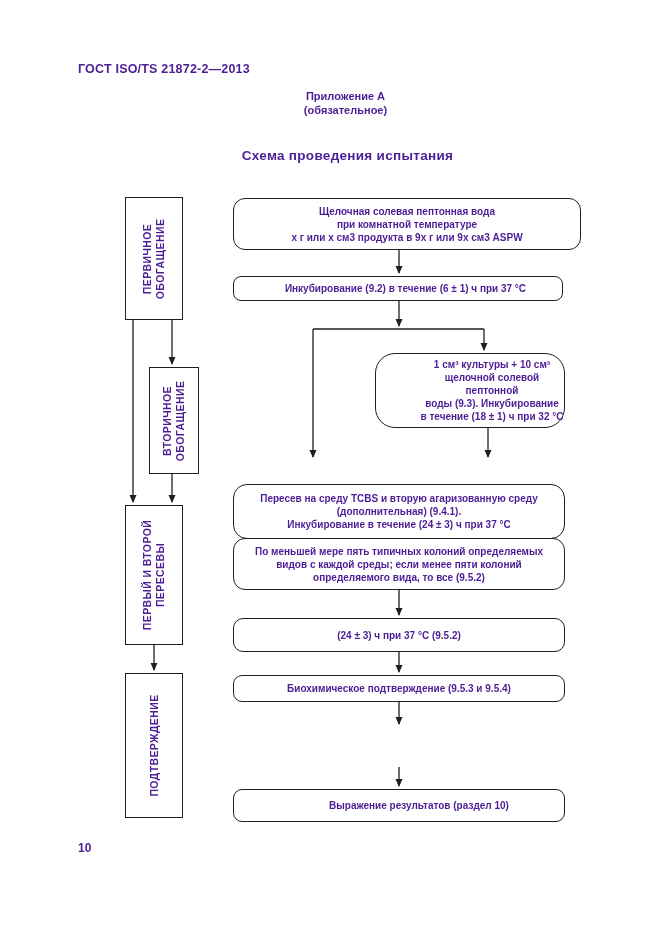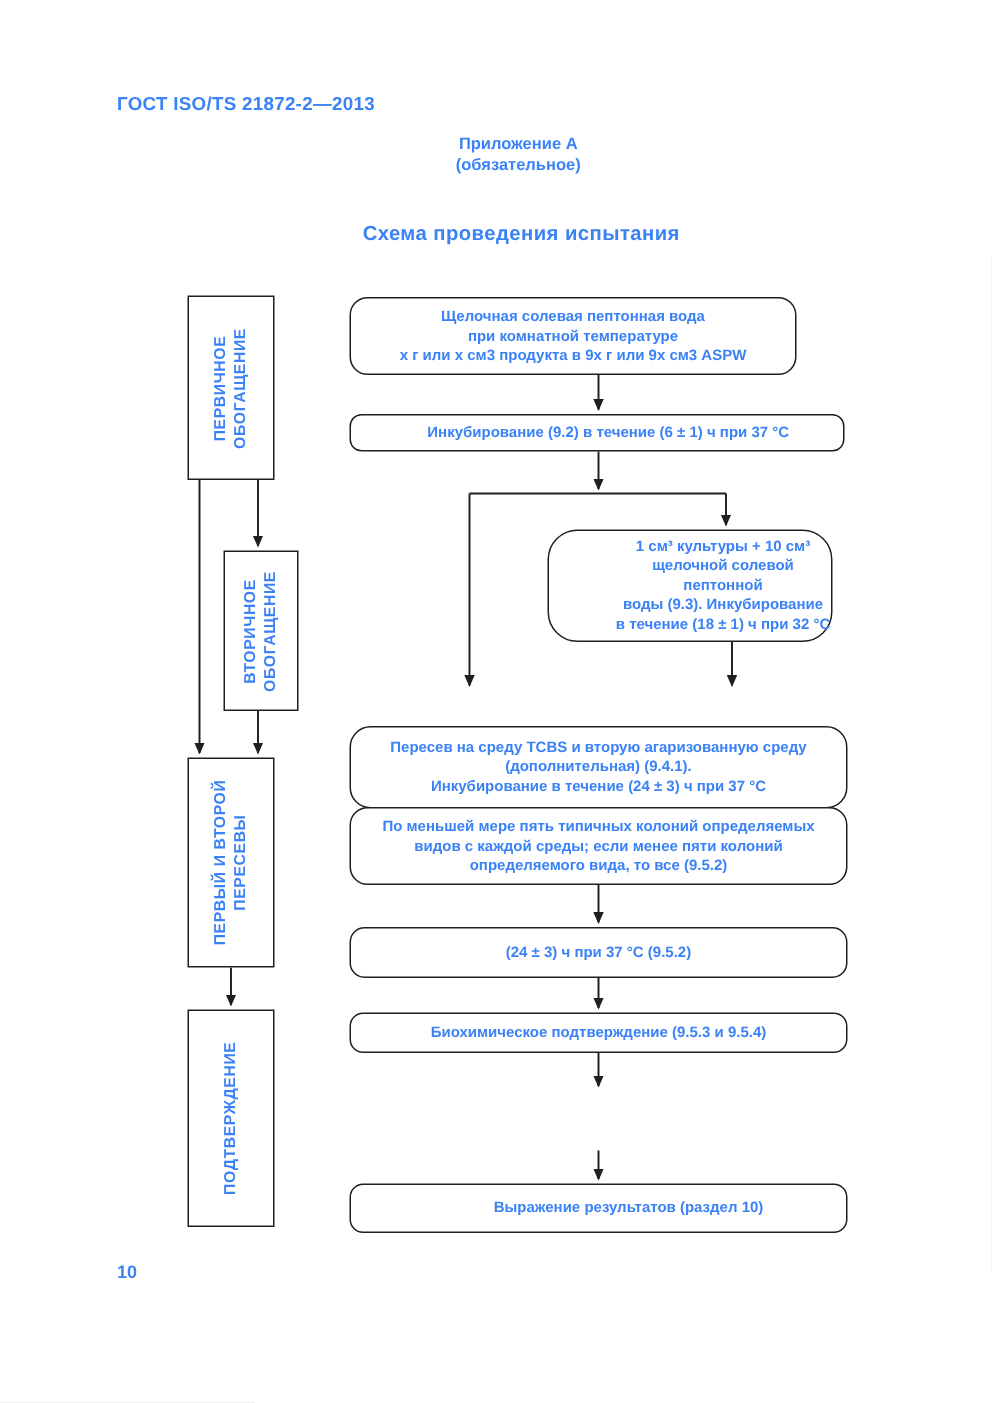--- a/index.html
+++ b/index.html
@@ -2,21 +2,21 @@
 <html lang="ru"><head>
 <meta charset="utf-8">
 <style>
   html,body { margin:0; padding:0; background:#e9e9e9; }
   .page {
     position:relative;
     width:661px; height:935px;
     margin:0 auto;
     background:#ffffff;
     font-family:"Liberation Sans", sans-serif;
-    color:#3b82f6;
+    color:#4c1d95;
     overflow:hidden;
   }
   .hdr {
     position:absolute; left:78px; top:62px;
     font-size:12.5px; font-weight:bold; letter-spacing:0.2px;
   }
   .annex {
     position:absolute; left:0; top:89px; width:661px;
     text-align:center; transform:translateX(15px);
     font-size:11px; font-weight:bold; line-height:14px;
@@ -45,23 +45,23 @@
   .l3 { left:125px; top:505px; width:58px;  height:140px; }
   .l4 { left:125px; top:673px; width:58px;  height:145px; }
 
   
   .step {
     border-width:1.4px;
     display:flex; flex-direction:column; align-items:center; justify-content:center;
     text-align:center;
     font-size:10px; font-weight:bold; line-height:13px;
   }
-  .r1 { left:233px; top:198px; width:298px; height:52px; border-radius:12px; }
+  .r1 { left:233px; top:198px; width:348px; height:52px; border-radius:12px; }
   .r2 { left:233px; top:276px; width:330px; height:25px; border-radius:8px;padding-left:15px; }
-  .r3 { left:365px; top:353px; width:190px; height:75px; border-radius:20px;padding-left:44px; }
+  .r3 { left:375px; top:353px; width:190px; height:75px; border-radius:20px;padding-left:44px; }
   .r4 { left:233px; top:484px; width:332px; height:55px; border-radius:14px; }
   .r5 { left:233px; top:538px; width:332px; height:52px; border-radius:12px; }
   .r6 { left:233px; top:618px; width:332px; height:34px; border-radius:10px; }
   .r7 { left:233px; top:675px; width:332px; height:27px; border-radius:9px;text-align:center; }
   .r8 { left:233px; top:727px; width:332px; height:40px; border-radius:11px; }
   .r9 { left:233px; top:789px; width:332px; height:33px; border-radius:9px;padding-left:40px; }
 
   svg.connectors { position:absolute; left:0; top:0; pointer-events:none; }
   svg.connectors line, svg.connectors path.c { stroke:#1f1f1f; stroke-width:1.3; fill:none; }
 </style>

